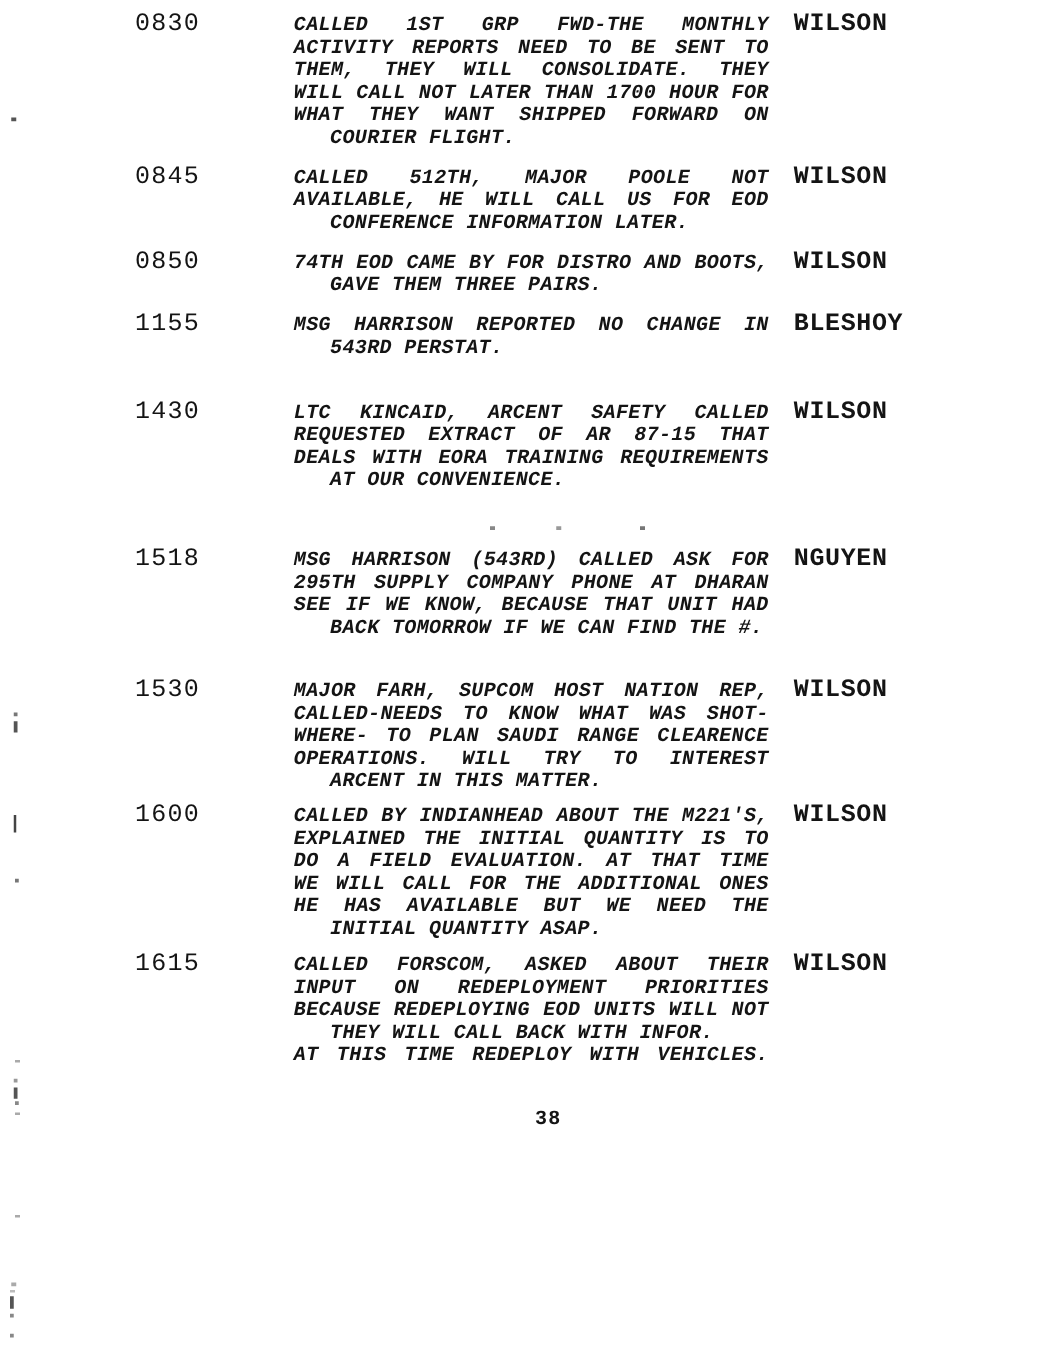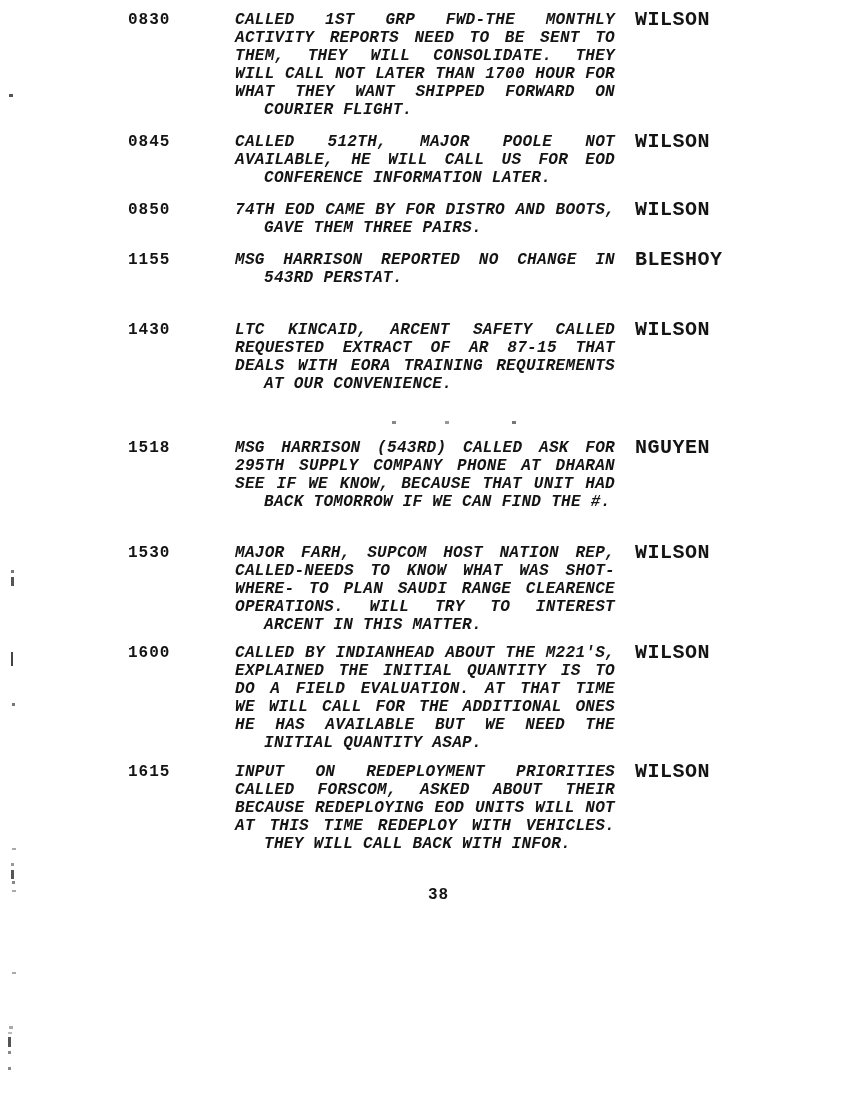--- a/index.html
+++ b/index.html
@@ -19,26 +19,25 @@
   }
   .entry {
     position: absolute;
     left: 0;
     width: 850px;
   }
   .t {
     position: absolute;
     left: 108px;
     top: 0;
-    font-size: 16px;
+    font-size: 20px;
     line-height: 18px;
     letter-spacing: 1px;
-    font-weight: 700;
+    font-weight: 400;
     white-space: nowrap;
-    margin-left: 20px;
   }
   .d {
     position: absolute;
     left: 235px;
     top: 0;
     width: 380px;
     font-size: 16px;
     line-height: 18px;
     letter-spacing: 0.3px;
     font-weight: 700;
@@ -157,25 +156,25 @@
           <div class="line">DO A FIELD EVALUATION.  AT THAT TIME</div>
           <div class="line">WE WILL CALL FOR THE ADDITIONAL ONES</div>
           <div class="line">HE HAS AVAILABLE BUT WE NEED THE</div>
           <div class="line last">INITIAL QUANTITY ASAP.</div>
         </div>
         <span class="n">WILSON</span>
       </div>
       <div class="entry" style="top: 763px;">
         <span class="t">1615</span>
         <div class="d">
+          <div class="line">CALLED FORSCOM, ASKED ABOUT THEIR</div>
           <div class="line">INPUT ON REDEPLOYMENT PRIORITIES</div>
-          <div class="line">CALLED FORSCOM, ASKED ABOUT THEIR</div>
           <div class="line">BECAUSE REDEPLOYING EOD UNITS WILL NOT</div>
+          <div class="line last">THEY WILL CALL BACK WITH INFOR.</div>
           <div class="line">AT THIS TIME REDEPLOY WITH VEHICLES.</div>
-          <div class="line last">THEY WILL CALL BACK WITH INFOR.</div>
         </div>
         <span class="n">WILSON</span>
       </div>
     </div>
   <div class="page-number">38</div>
   <div id="marks">
       <div class="mark" style="left: 9px; top: 94px; width: 4px; height: 3px; background: rgb(85, 85, 85);"></div>
       <div class="mark" style="left: 392px; top: 421px; width: 4px; height: 3px; background: rgb(136, 136, 136);"></div>
       <div class="mark" style="left: 445px; top: 421px; width: 4px; height: 3px; background: rgb(153, 153, 153);"></div>
       <div class="mark" style="left: 512px; top: 421px; width: 4px; height: 3px; background: rgb(119, 119, 119);"></div>

